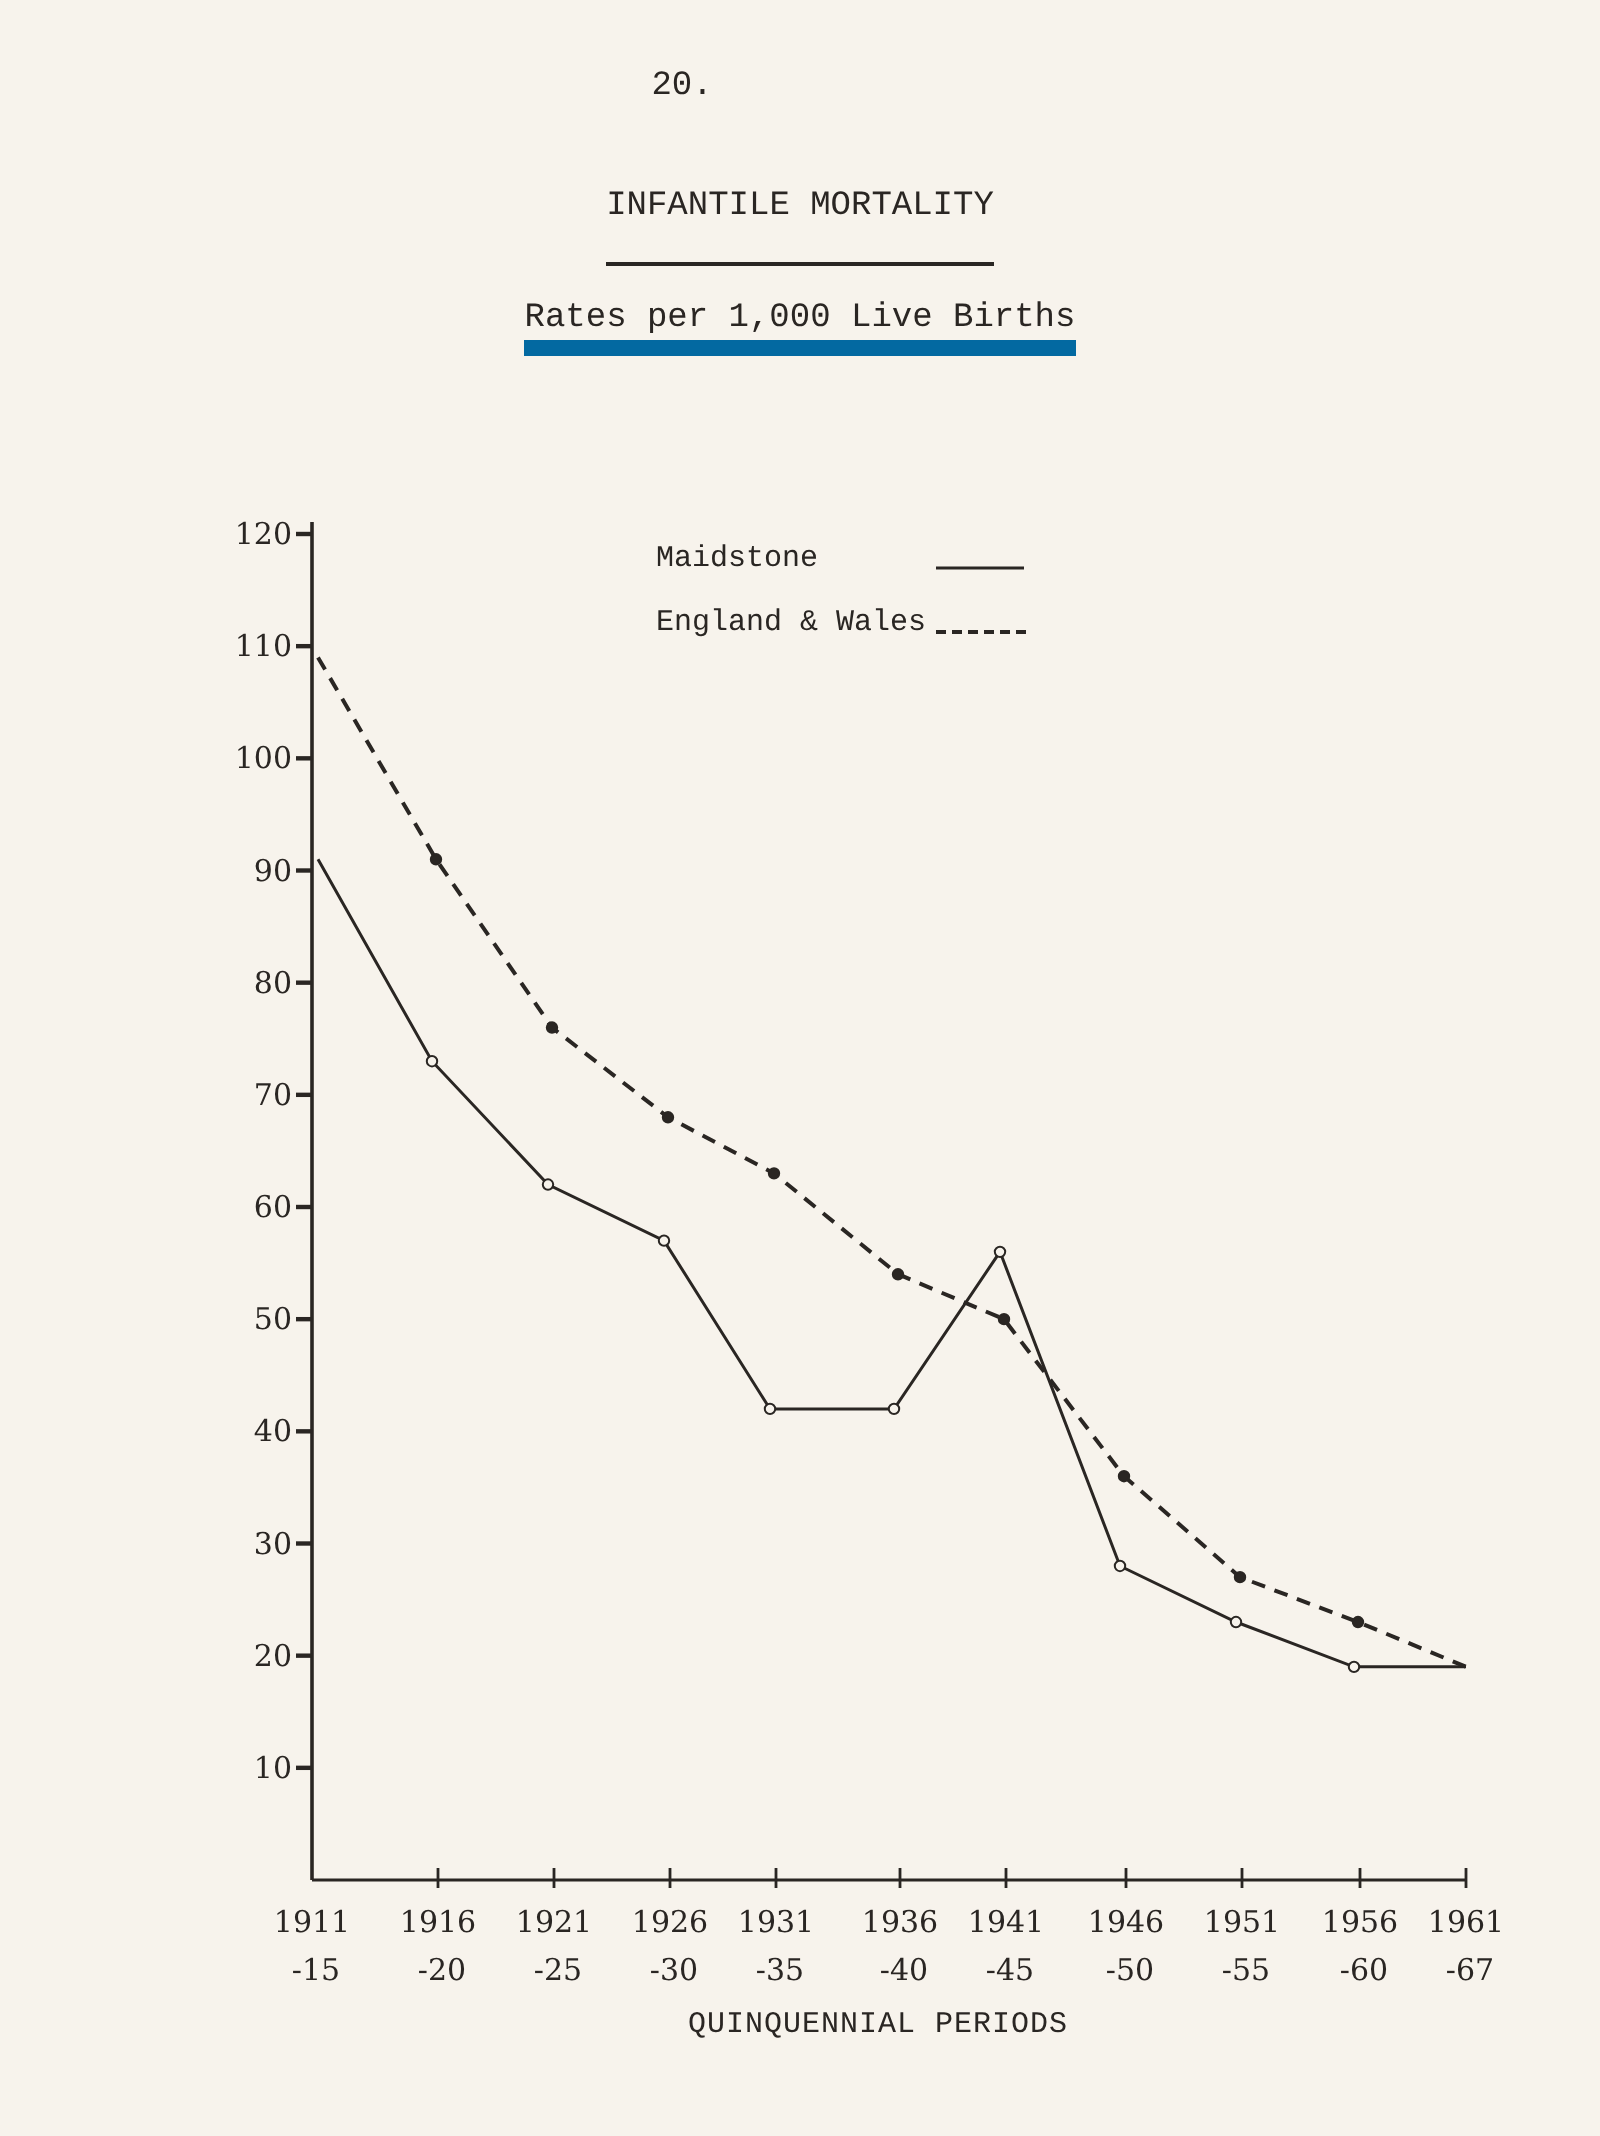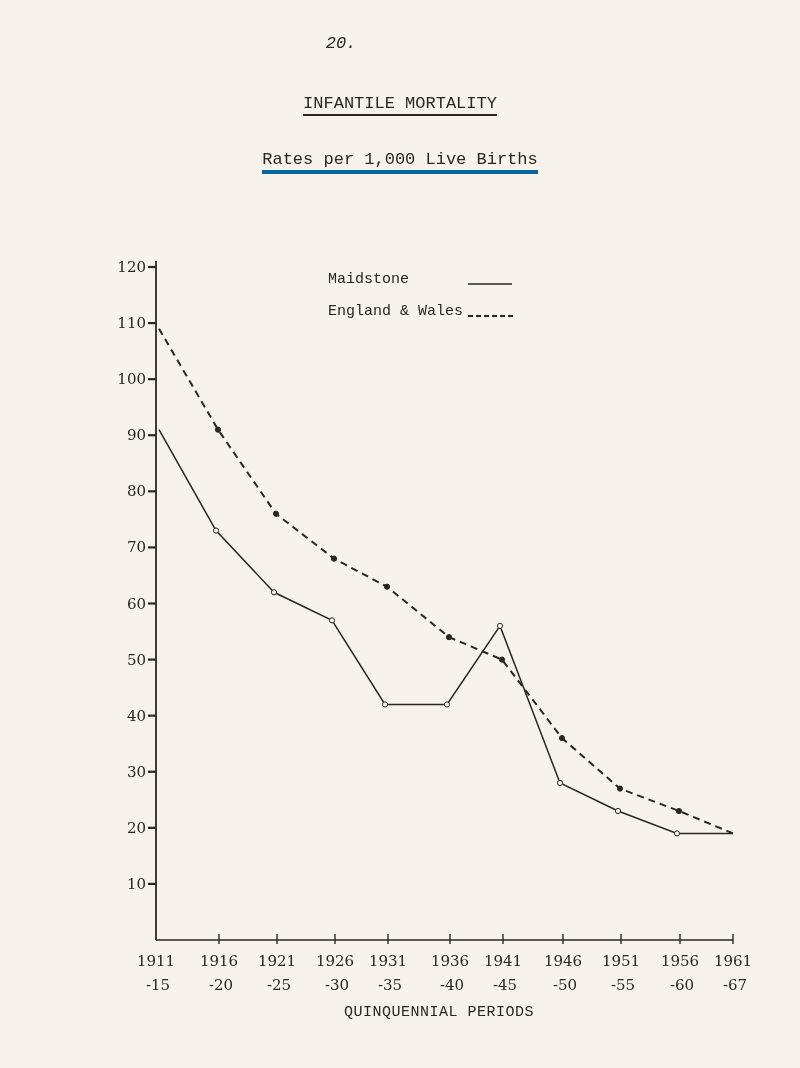--- a/index.html
+++ b/index.html
@@ -8,32 +8,31 @@
     background: #f7f3ec;
     position: relative;
     overflow: hidden;
     color: #2a2623;
   }
   .mono { font-family: "Liberation Mono", "DejaVu Sans Mono", monospace; }
   .serif { font-family: "DejaVu Serif", "Liberation Serif", serif; }
   .page-number {
     position: absolute; top: 34px; left: 0; width: 682px; text-align: center;
     font-size: 17px;
-    font-style: italic;
   }
   .title {
     position: absolute; top: 94px; left: 0; width: 800px; text-align: center;
     font-size: 17px;
   }
-  .title span { border-bottom: 2px solid #2a2623; padding-bottom: 1px; }
+  .title span { border-bottom: 2px solid #2a2623; padding-bottom: 18px; }
   .subtitle {
     position: absolute; top: 150px; left: 0; width: 800px; text-align: center;
     font-size: 17px;
   }
-  .subtitle span { border-bottom: 4px solid #0369a1; padding-bottom: 1px; }
+  .subtitle span { border-bottom: 8px solid #0369a1; padding-bottom: 1px; }
   svg.chart { position: absolute; left: 0; top: 0; }
   .ytick-label { font-size: 15px; fill: #2a2623; }
   .xtick-label { font-size: 15px; fill: #2a2623; }
   .xlabel {
     position: absolute; top: 1004px; left: 0; width: 800px; text-align: center;
     font-size: 15px; letter-spacing: 0.5px; padding-left: 39px;
   }
   .legend-text { font-size: 15px; fill: #2a2623; }
 </style>
 </head>

